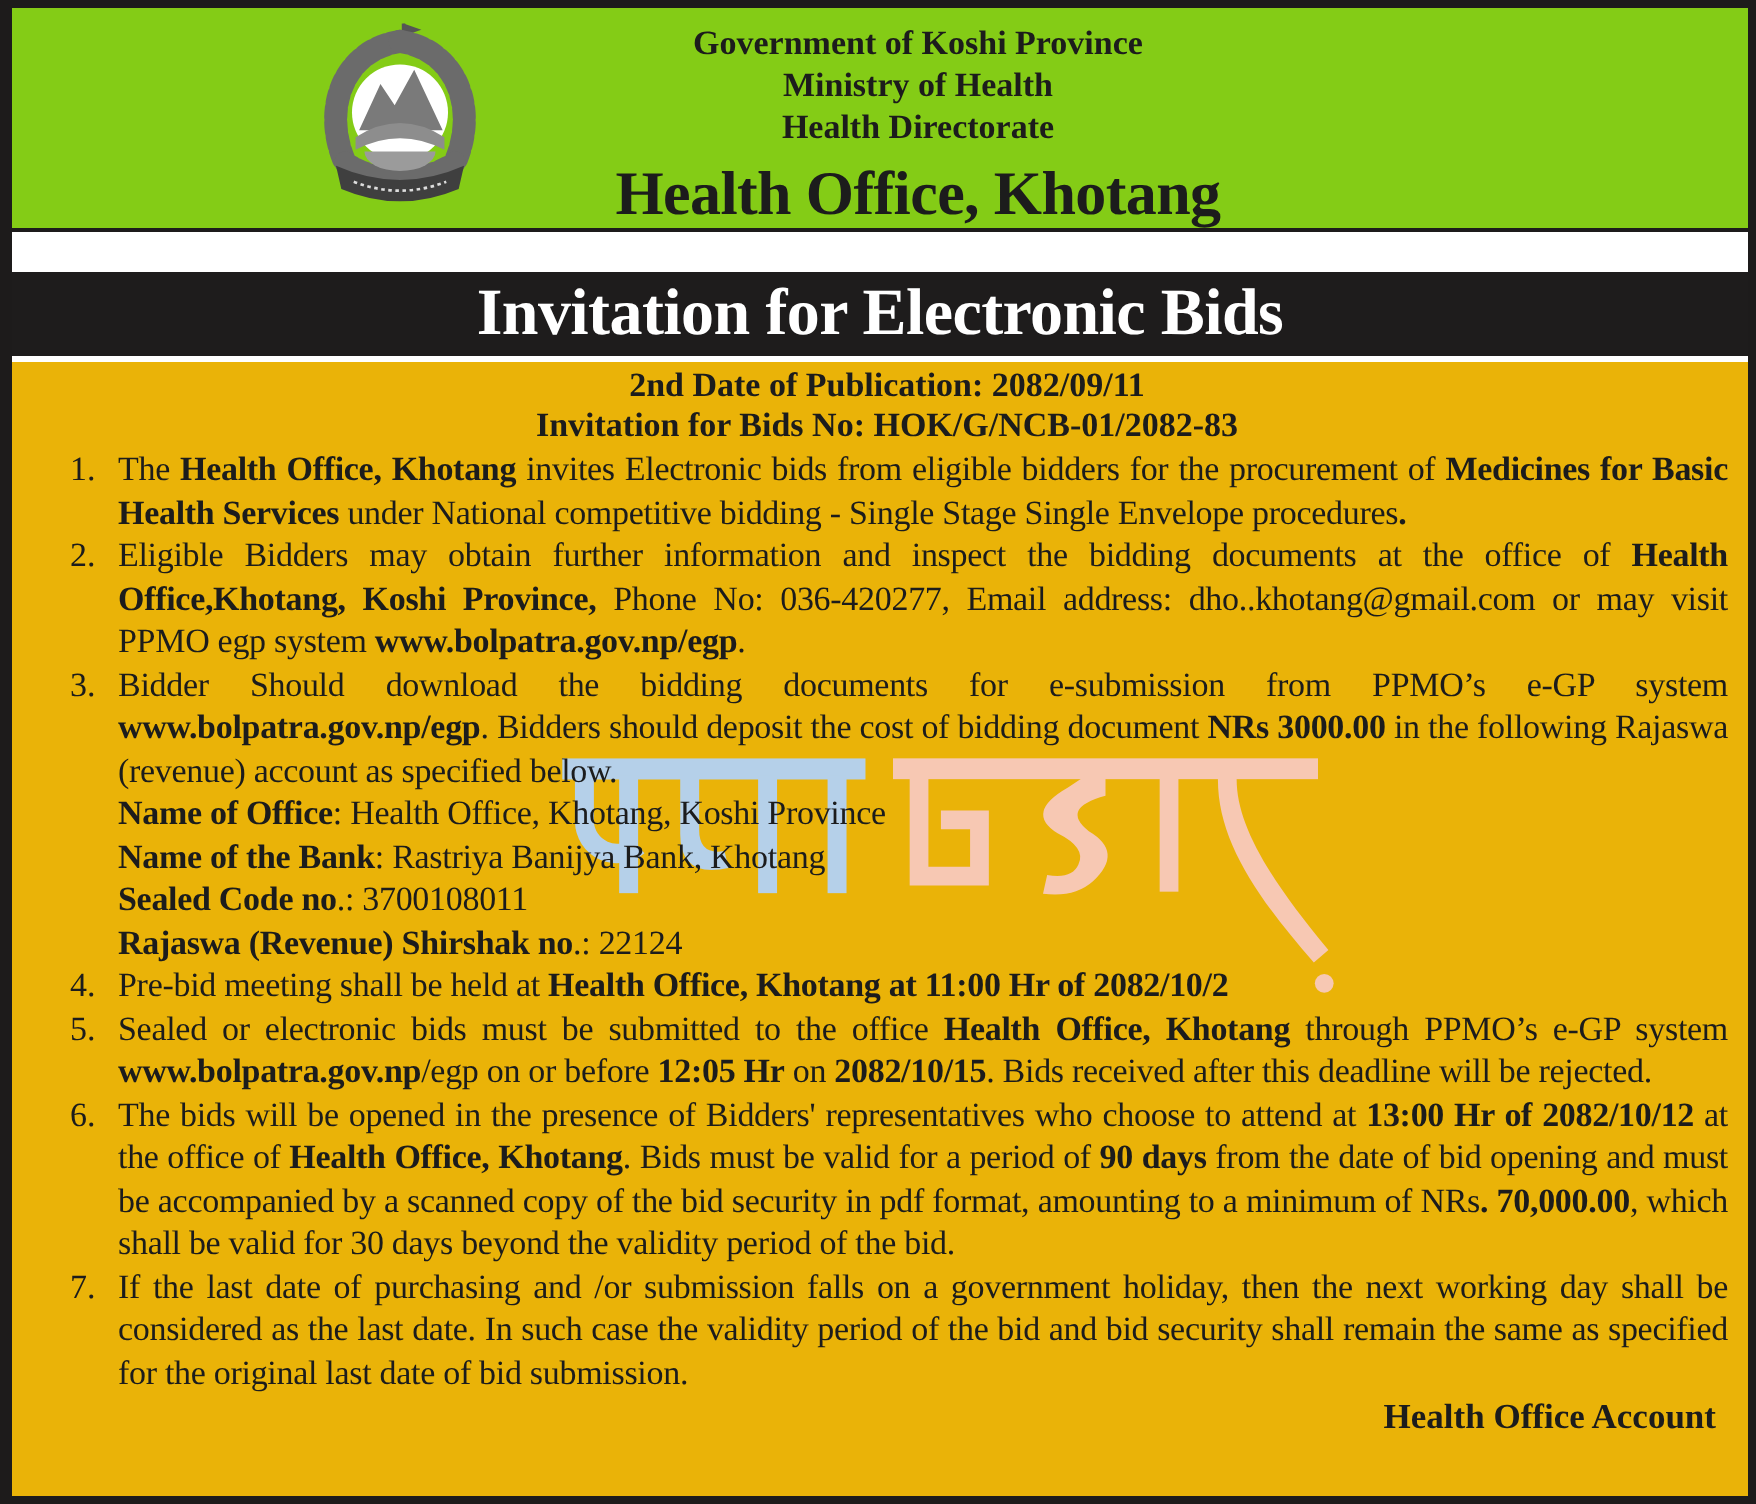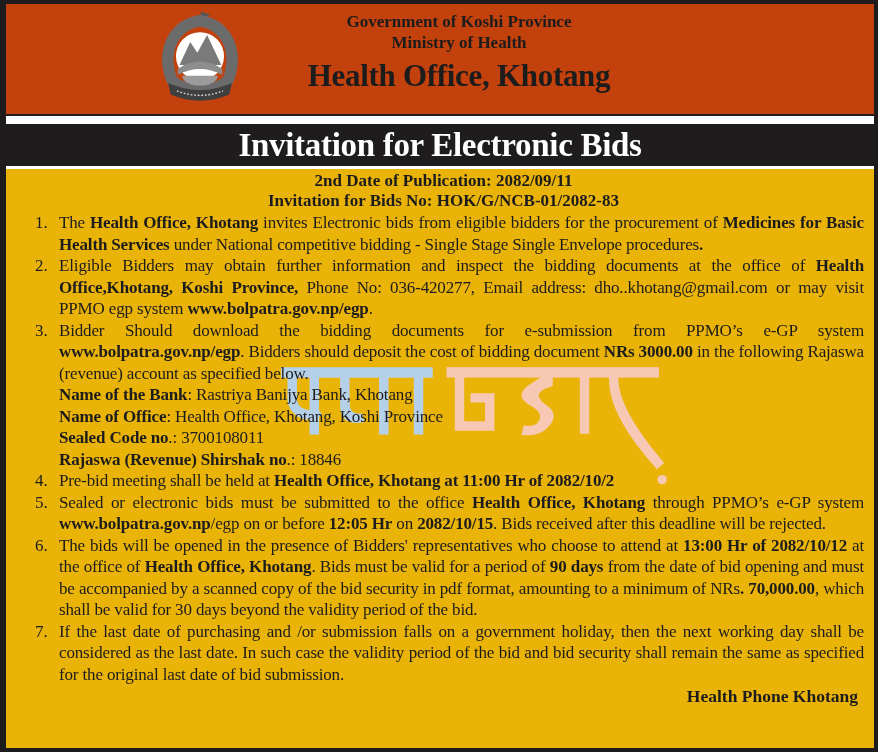--- a/index.html
+++ b/index.html
@@ -12,34 +12,34 @@
     background:#ffffff;
     border:4px solid #1d1b1b;
     border-left-width:6px;
     overflow:hidden;
   }
 
   
   .header-box {
     position:relative;
     height:112px;
-    background:#c2410c;
+    background:#84cc16;
     border-bottom:2px solid #1d1b1b;
   }
   .emblem {
     position:absolute; left:146px; top:6px;
     width:96px; height:96px;
   }
   .header-text { text-align:center; padding-top:7px; padding-left:38px; }
   .gov-line { font-size:17px; font-weight:bold; line-height:21px; }
   .office-title { font-size:31px; font-weight:bold; line-height:34px; margin-top:6px; letter-spacing:-0.3px; }
 
   
   .banner {
-    margin-top:8px;
+    margin-top:20px;
     height:42px;
     background:#1e1c1c;
     color:#ffffff;
     text-align:center;
     font-size:33px; font-weight:bold; line-height:42px;
     letter-spacing:-0.3px;
   }
 
   
   .content-box {
@@ -92,20 +92,21 @@
         <path d="M25,66 Q50,50 75,66 L75,73 Q50,60 25,73 Z" fill="#8d8d8d"></path>
         <path d="M30,74 a20,11 0 0 0 40,0 Z" fill="#9b9b9b"></path>
 
         <path d="M14,82 Q50,98 86,82 L83,95 Q50,109 17,95 Z" fill="#3f3f3f"></path>
         <path d="M24,91 Q50,101 76,91" fill="none" stroke="#dddddd" stroke-width="1.5" stroke-dasharray="2 2"></path>
       </svg>
     </div>
     <div class="header-text">
       <div class="gov-line">Government of Koshi Province</div>
       <div class="gov-line">Ministry of Health</div>
+      <div class="gov-line">Health Directorate</div>
       <div class="office-title">Health Office, Khotang</div>
     </div>
   </div>
 
   <div class="banner" style="background: rgb(30, 28, 28); color: rgb(255, 255, 255);">
     <span>Invitation for Electronic Bids</span>
   </div>
 
   <div class="content-box">
 
@@ -149,24 +150,24 @@
 
         <div class="item">
           <div class="item-no">2.</div>
           <div class="item-text"><span>Eligible Bidders may obtain further information and inspect the bidding documents at the office of </span><b>Health Office,Khotang, Koshi Province,</b><span> Phone No: 036-420277, Email address: dho..khotang@gmail.com or may visit PPMO egp system </span><b>www.bolpatra.gov.np/egp</b><span>.</span></div>
         </div>
 
         <div class="item">
           <div class="item-no">3.</div>
           <div class="item-text">
             <div><span>Bidder Should download the bidding documents for e-submission from PPMO’s e-GP system </span><b>www.bolpatra.gov.np/egp</b><span>. Bidders should deposit the cost of bidding document </span><b>NRs 3000.00</b><span> in the following Rajaswa (revenue) account as specified below.</span></div>
+            <div class="subline"><b>Name of Office</b><span>: Health Office, Khotang, Koshi Province</span></div>
             <div class="subline"><b>Name of the Bank</b><span>: Rastriya Banijya Bank, Khotang</span></div>
-            <div class="subline"><b>Name of Office</b><span>: Health Office, Khotang, Koshi Province</span></div>
             <div class="subline"><b>Sealed Code no</b><span>.: 3700108011</span></div>
-            <div class="subline"><b>Rajaswa (Revenue) Shirshak no</b><span>.: 18846</span></div>
+            <div class="subline"><b>Rajaswa (Revenue) Shirshak no</b><span>.: 22124</span></div>
           </div>
         </div>
 
         <div class="item">
           <div class="item-no">4.</div>
           <div class="item-text"><span>Pre-bid meeting shall be held at </span><b>Health Office, Khotang at 11:00 Hr of 2082/10/2</b></div>
         </div>
 
         <div class="item">
           <div class="item-no">5.</div>
@@ -178,16 +179,16 @@
           <div class="item-text"><span>The bids will be opened in the presence of Bidders' representatives who choose to attend at </span><b>13:00 Hr of 2082/10/12</b><span> at the office of </span><b>Health Office, Khotang</b><span>. Bids must be valid for a period of </span><b>90 days</b><span> from the date of bid opening and must be accompanied by a scanned copy of the bid security in pdf format, amounting to a minimum of NRs</span><b>. 70,000.00</b><span>, which shall be valid for 30 days beyond the validity period of the bid.</span></div>
         </div>
 
         <div class="item">
           <div class="item-no">7.</div>
           <div class="item-text"><span>If the last date of purchasing and /or submission falls on a government holiday, then the next working day shall be considered as the last date. In such case the validity period of the bid and bid security shall remain the same as specified for the original last date of bid submission.</span></div>
         </div>
 
       </div>
 
-      <div class="signature">Health Phone Khotang</div>
+      <div class="signature">Health Office Account</div>
     </div>
   </div>
 </div>
 
 </body></html>

